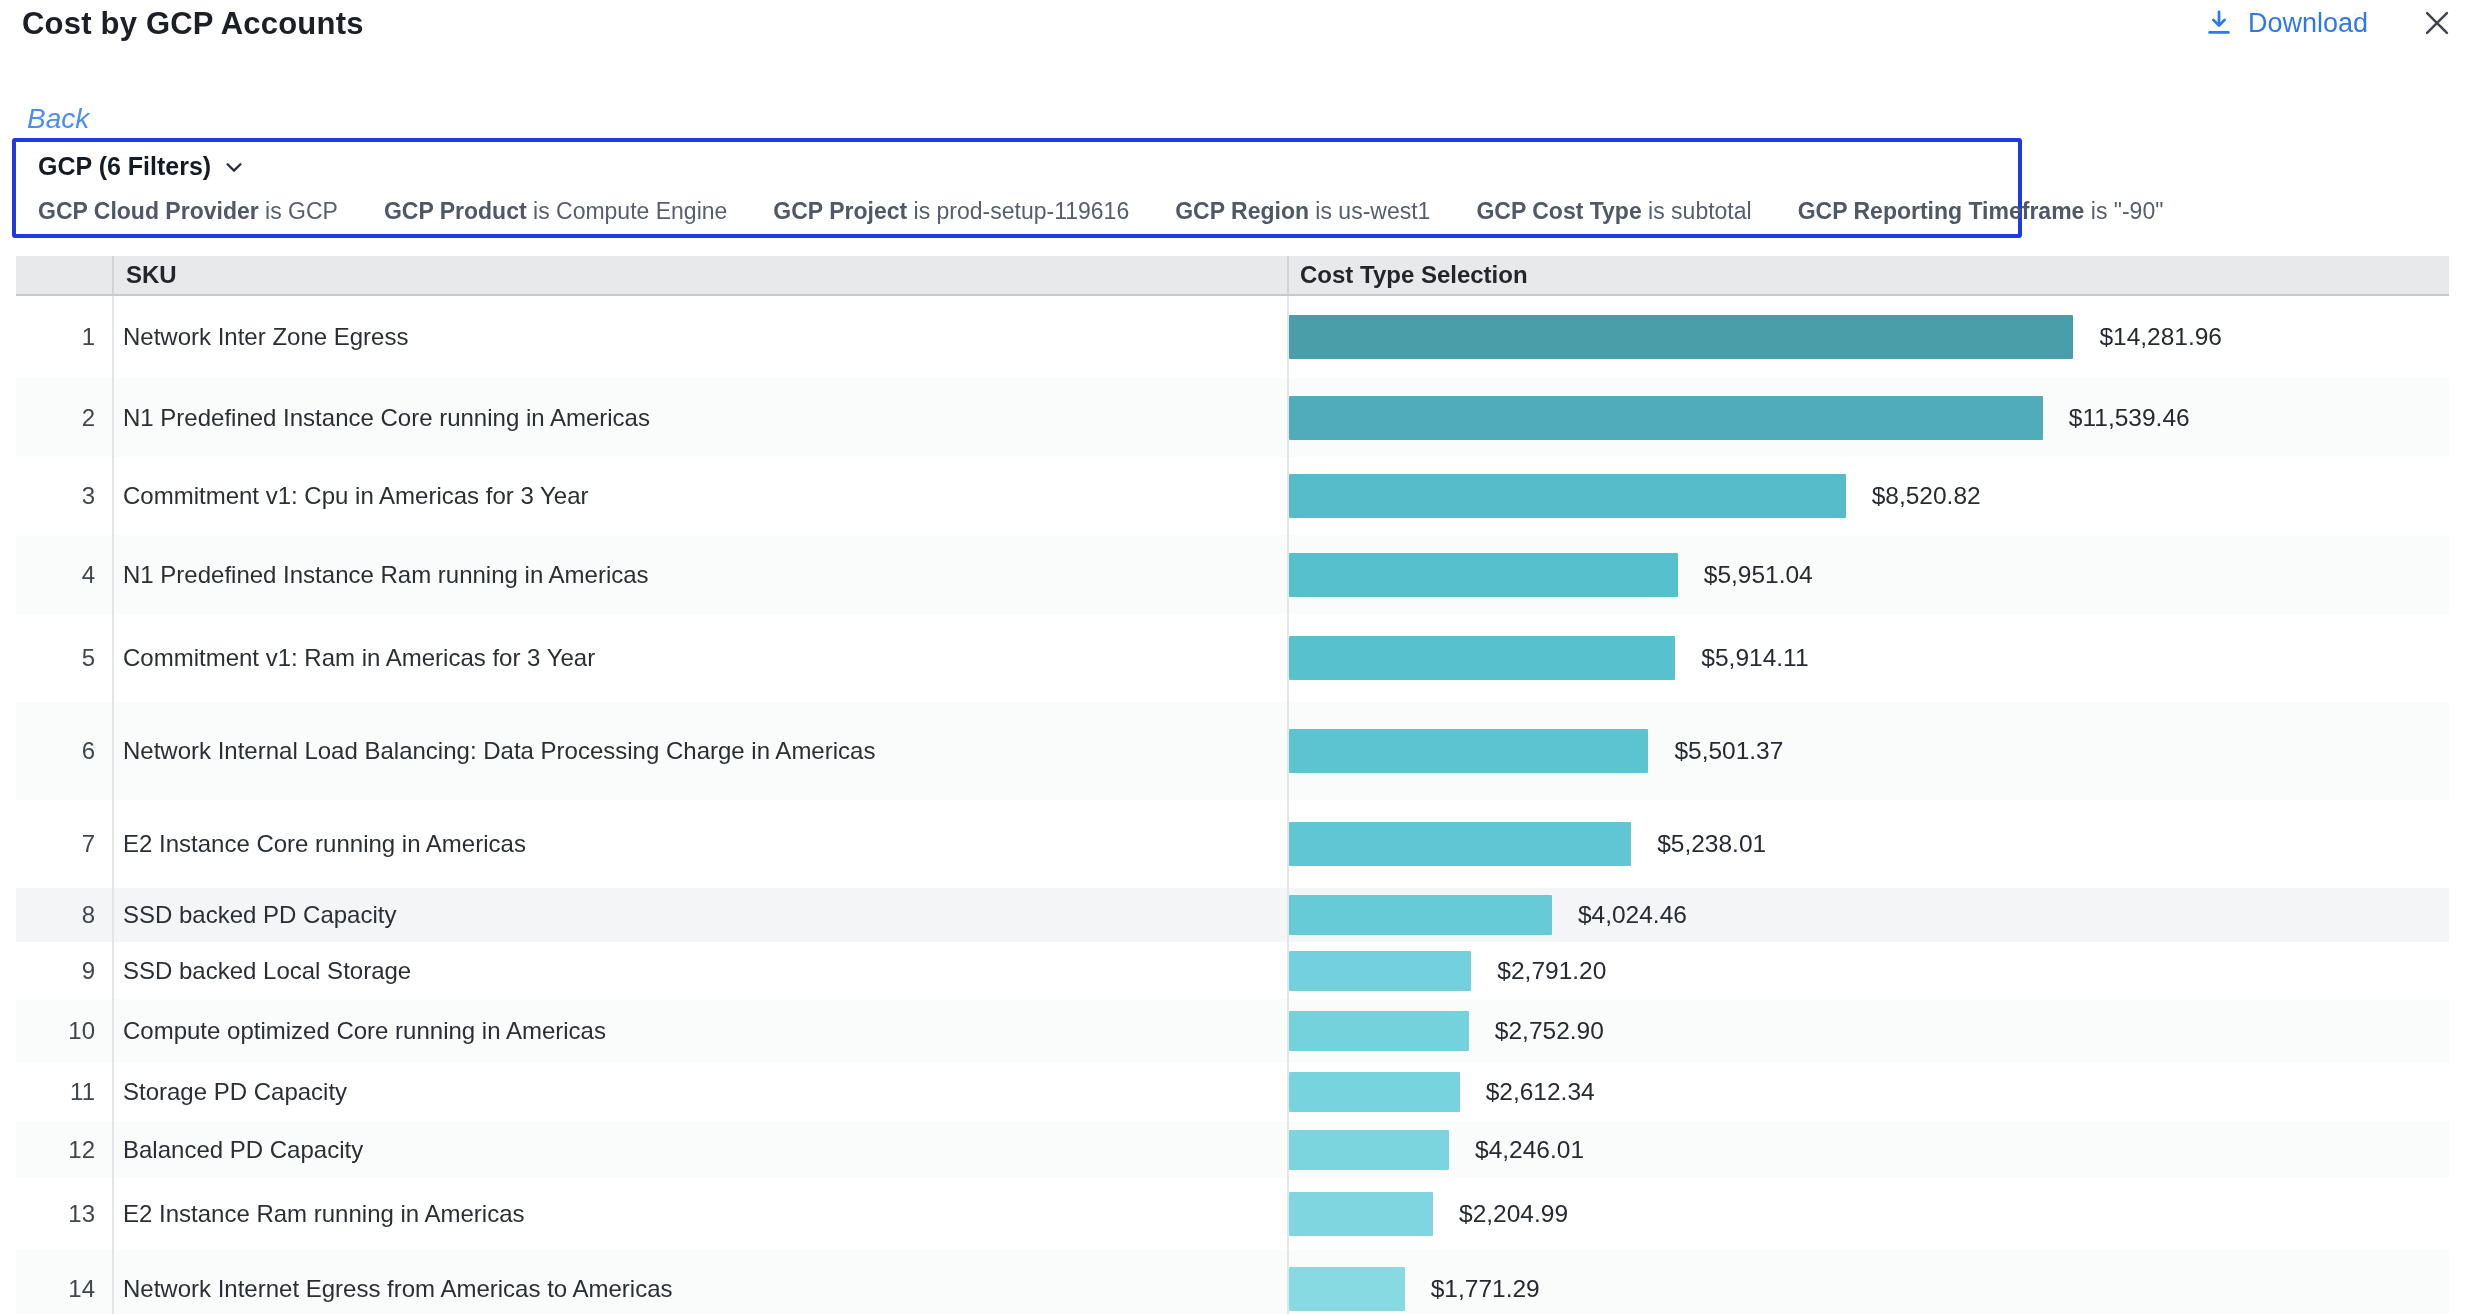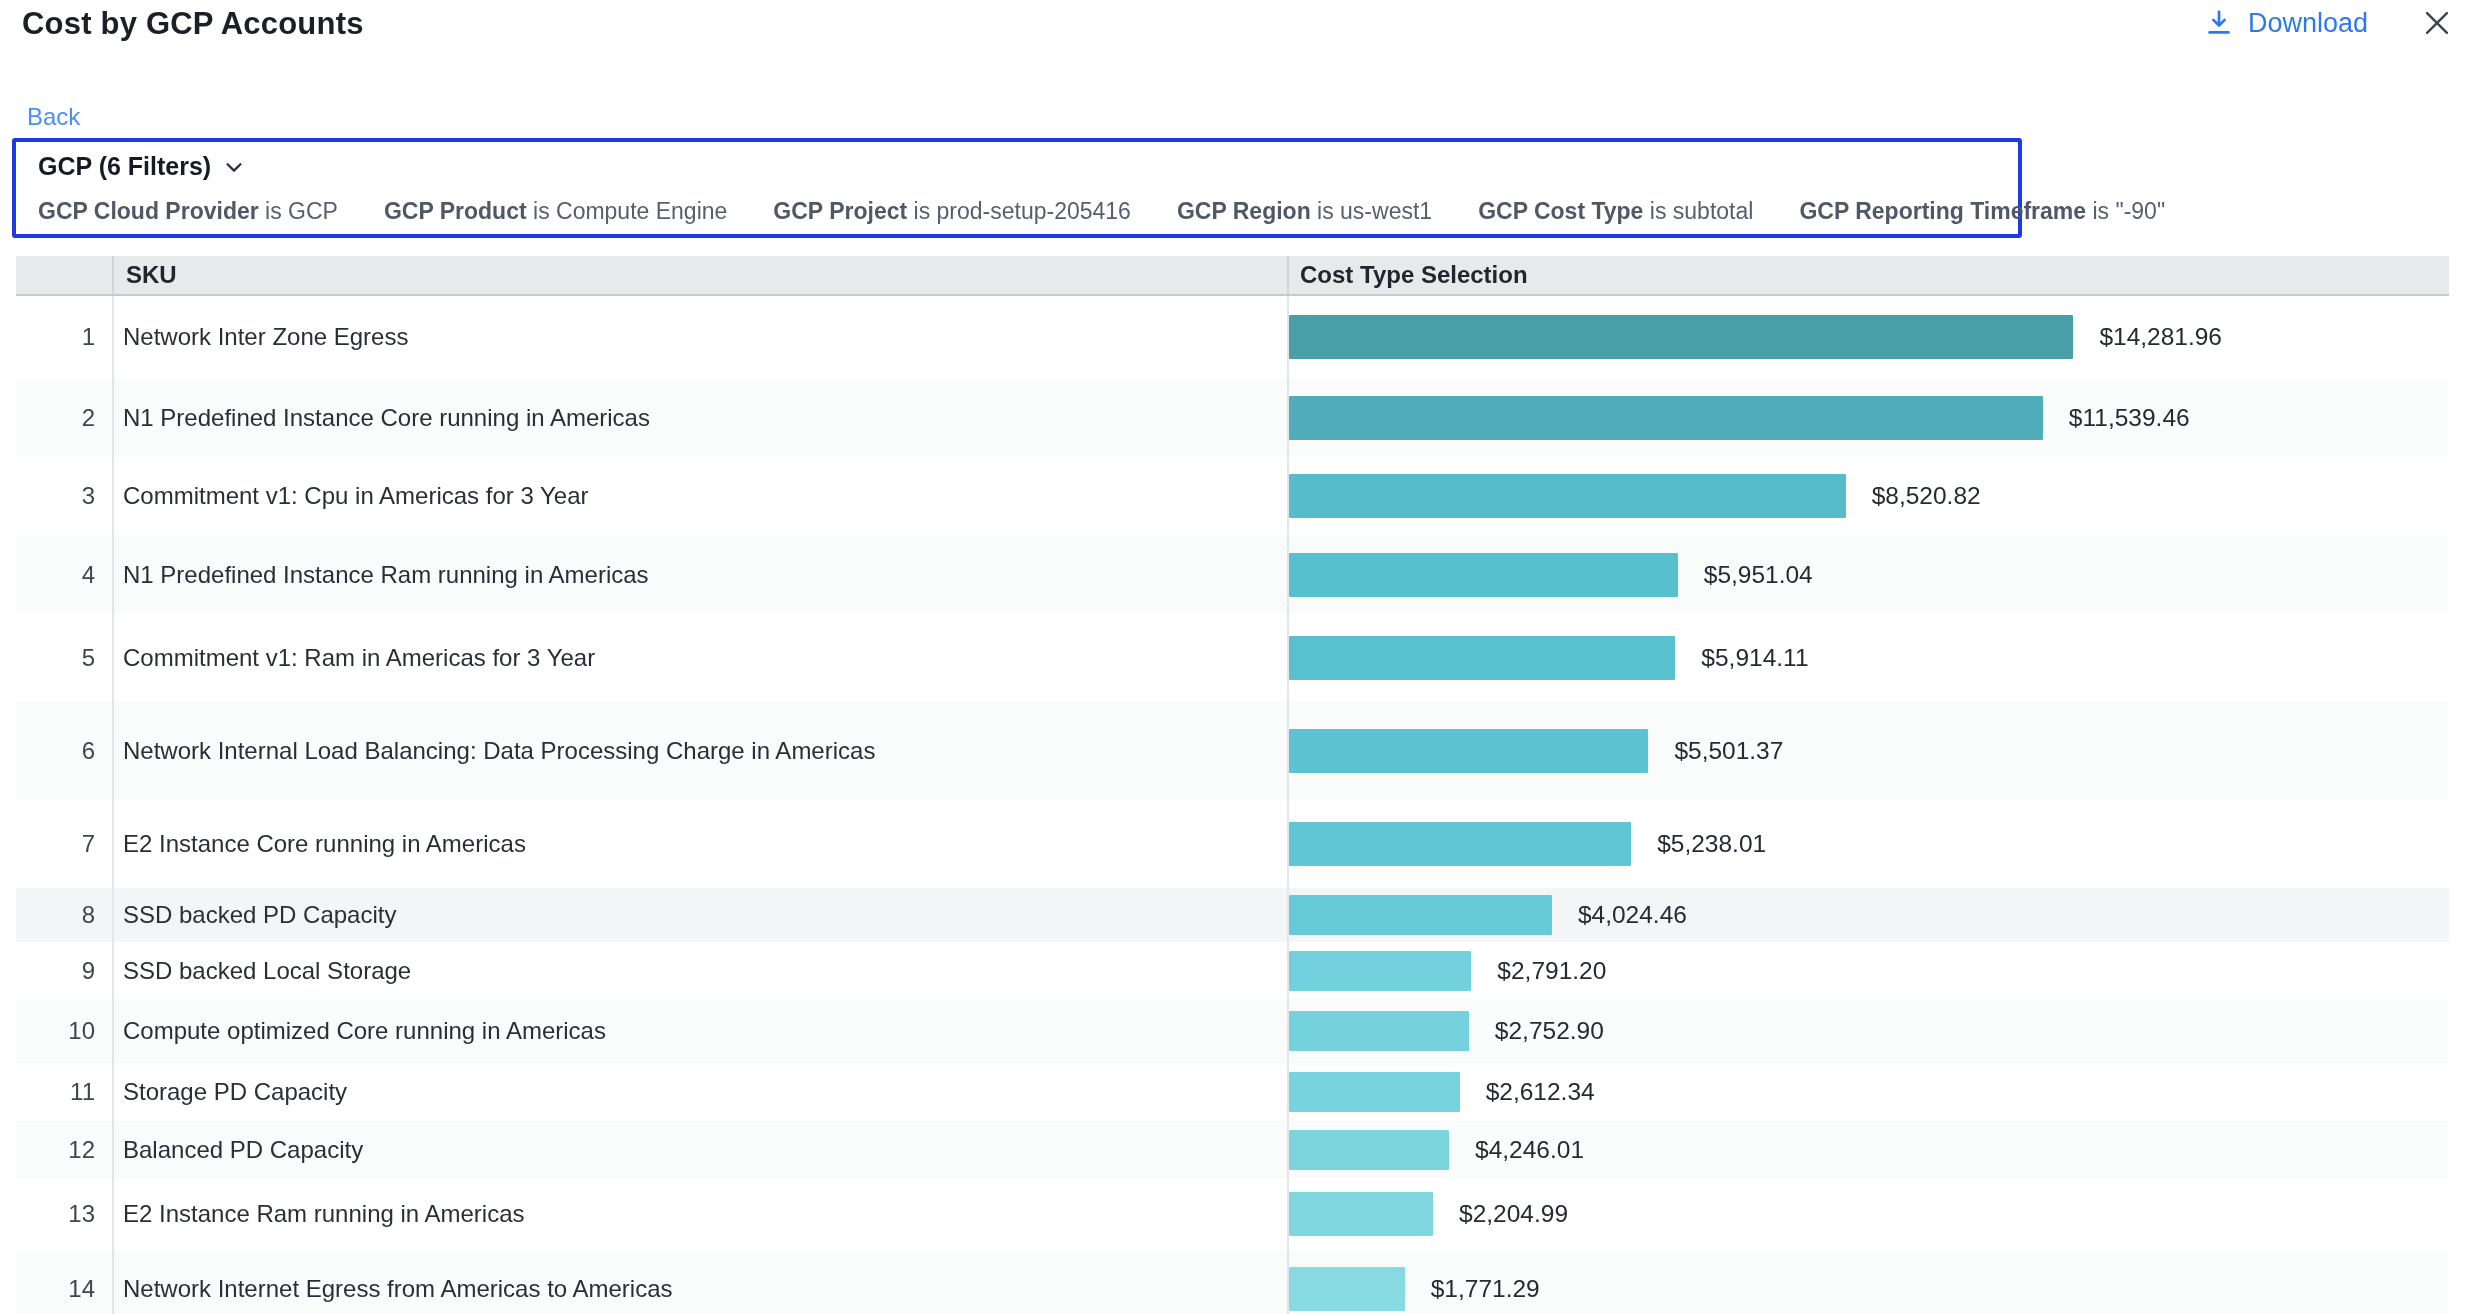--- a/index.html
+++ b/index.html
@@ -17,21 +17,21 @@
   .top-right { position:absolute; right:22px; top:6px; display:flex; align-items:center; gap:52px; }
   .download-btn {
     display:flex; align-items:center; gap:14px; cursor:pointer;
     color:#2e78ef; font-size:27px; font-weight:500;
   }
   .close-btn { cursor:pointer; display:flex; align-items:center; }
 
   
   .back-link {
     position:absolute; left:27px; top:103px;
-    color:#4a8ef5; font-size:24px; cursor:pointer;
+    color:#4a8ef5; font-size:28px; cursor:pointer;font-style:italic;
   }
 
   
   .filter-panel {
     position:absolute; left:12px; top:138px; width:2010px; height:100px;
     border:4px solid #1e3ae8; border-radius:3px; background:#ffffff;
     padding:10px 0 0 22px;
   }
   .filter-summary {
     display:inline-flex; align-items:center; gap:12px; cursor:pointer;
@@ -119,21 +119,21 @@
       <span>GCP (6 Filters)</span>
       <span>
         <svg width="22" height="22" viewBox="0 0 24 24" fill="none" stroke="#2a3140" stroke-width="2.6" stroke-linecap="round" stroke-linejoin="round">
           <path d="M5 9 L12 16 L19 9"></path>
         </svg>
       </span>
     </div>
     <div class="filter-chips">
         <div class="filter-chip"><span class="f-name">GCP Cloud Provider</span><span class="f-rest"> is GCP</span></div>
         <div class="filter-chip"><span class="f-name">GCP Product</span><span class="f-rest"> is Compute Engine</span></div>
-        <div class="filter-chip"><span class="f-name">GCP Project</span><span class="f-rest"> is prod-setup-205416</span></div>
+        <div class="filter-chip"><span class="f-name">GCP Project</span><span class="f-rest"> is prod-setup-119616</span></div>
         <div class="filter-chip"><span class="f-name">GCP Region</span><span class="f-rest"> is us-west1</span></div>
         <div class="filter-chip"><span class="f-name">GCP Cost Type</span><span class="f-rest"> is subtotal</span></div>
         <div class="filter-chip"><span class="f-name">GCP Reporting Timeframe</span><span class="f-rest"> is "-90"</span></div>
       </div>
   </div>
 
   <div class="cost-table">
     <div class="t-header">
       <div class="h-num"></div>
       <div class="h-sku">SKU</div>

